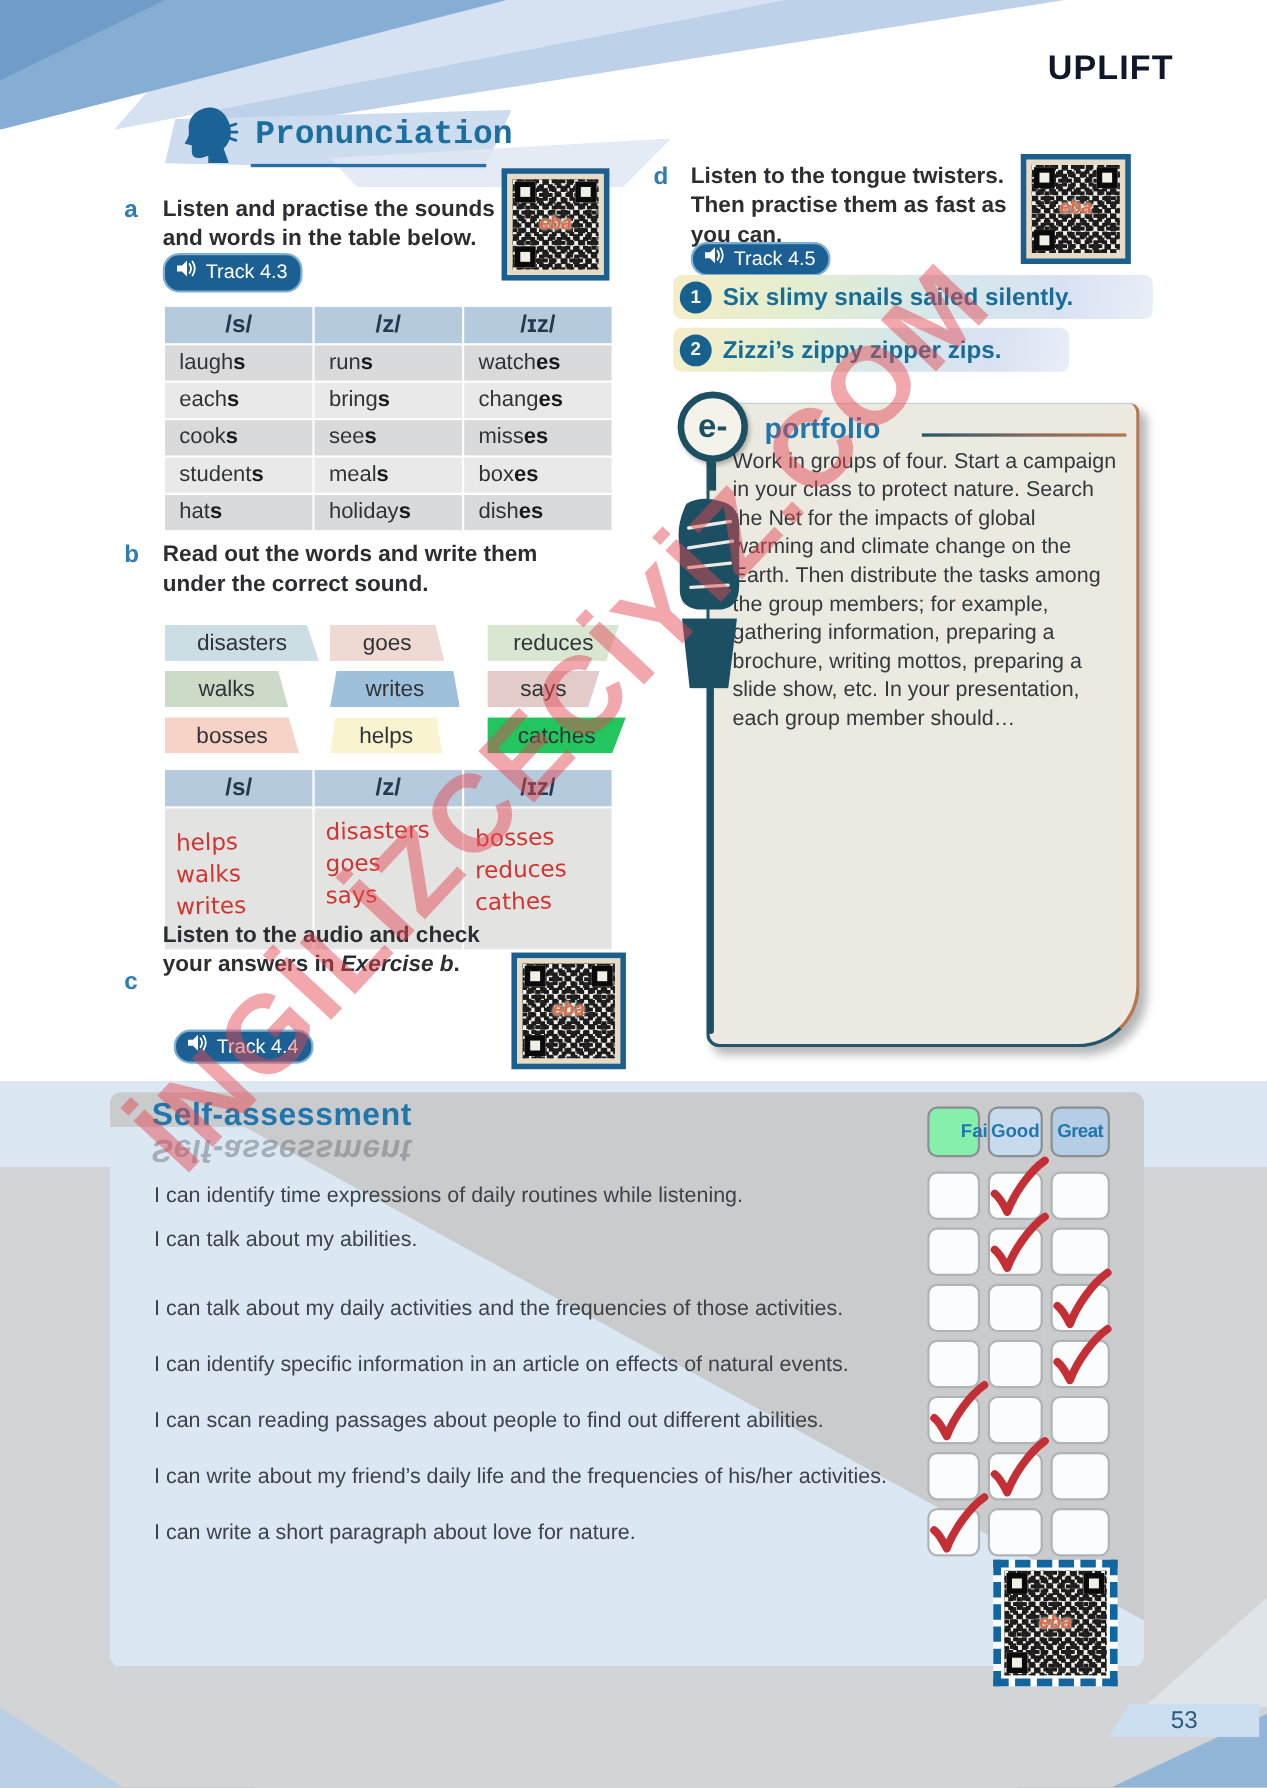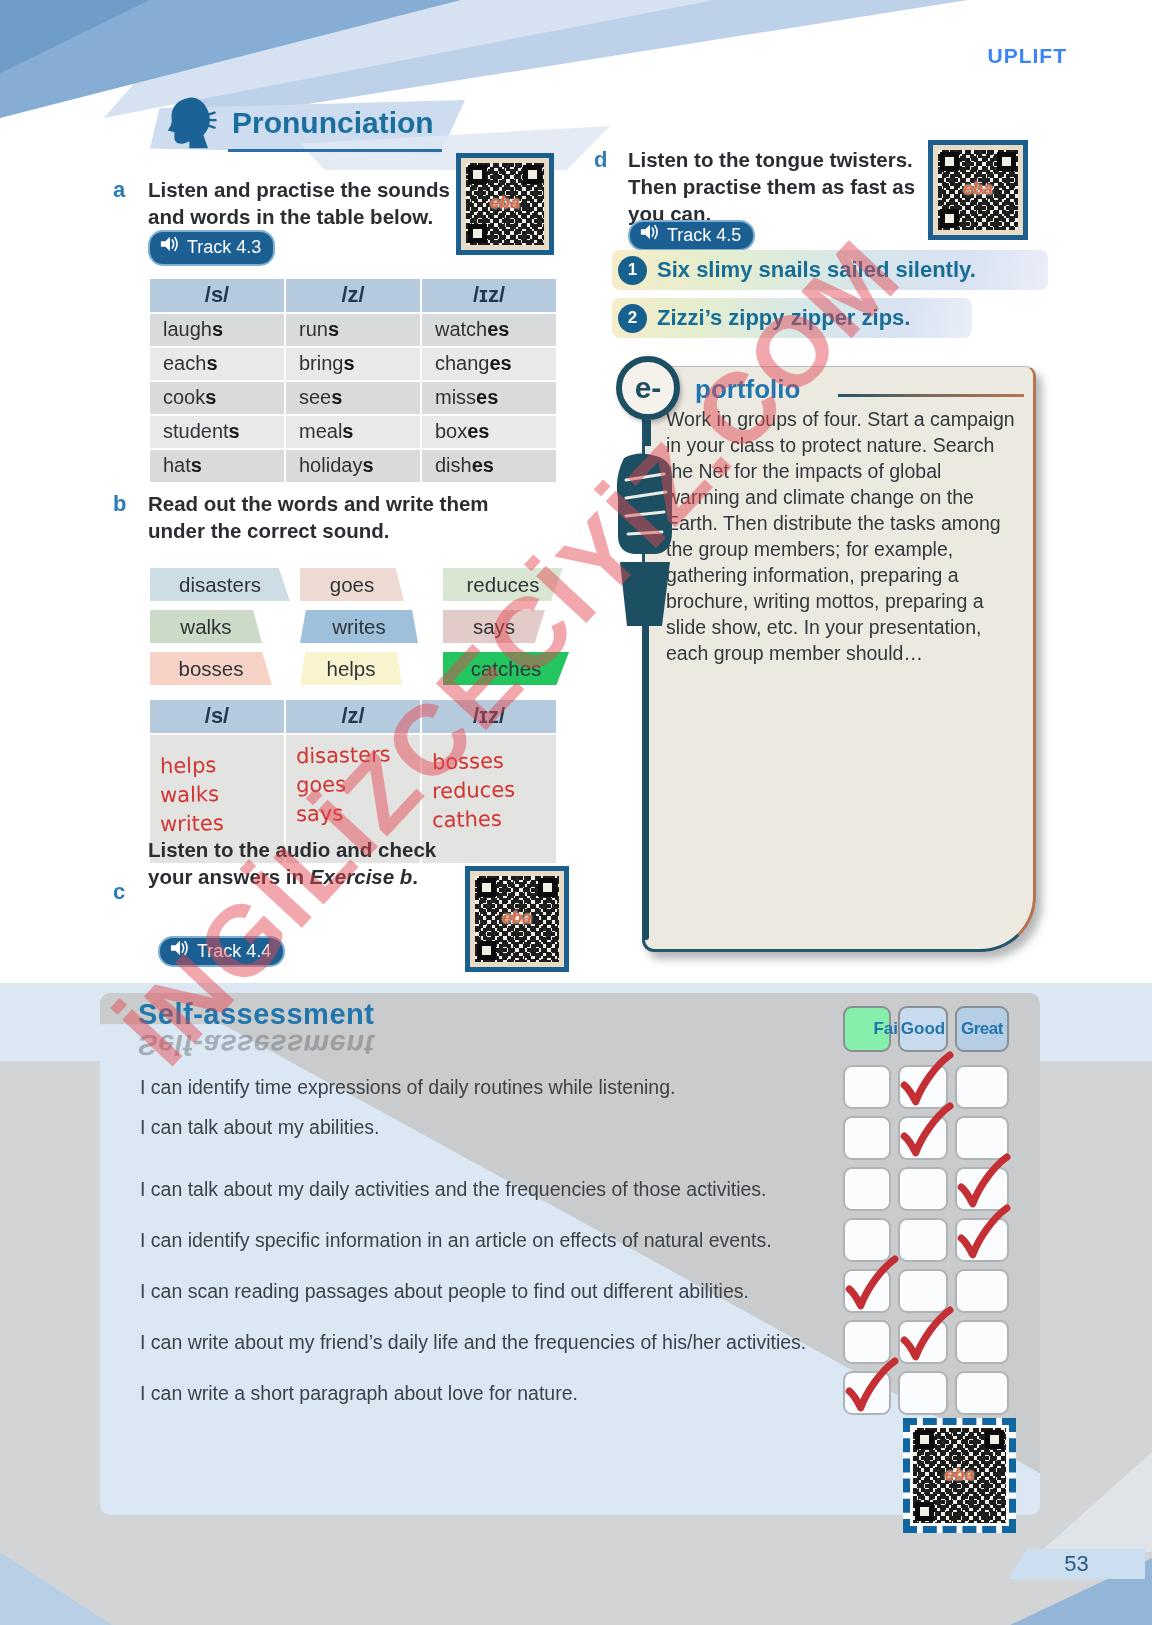--- a/index.html
+++ b/index.html
@@ -7,33 +7,33 @@
   #page{position:relative;width:1152px;height:1625px;background:#ffffff;overflow:hidden;
         font-family:"Liberation Sans",sans-serif;margin:0 auto;}
   .abs{position:absolute;}
 
   
   .deco{position:absolute;left:0;top:0;width:1152px;height:118px;pointer-events:none;}
   .tri2{position:absolute;inset:0;background:#bdd1e8;clip-path:polygon(7% 0,84% 0,19% 100%);}
   .tri3{position:absolute;inset:0;background:#d6e2f1;clip-path:polygon(18% 0,62% 0,9% 100%);}
   .tri1{position:absolute;inset:0;background:#86add4;clip-path:polygon(0 0,40% 0,0 100%);}
   .tri0{position:absolute;inset:0;background:#6f9cc8;clip-path:polygon(0 0,13% 0,0 62%);}
-  .brand{position:absolute;right:85px;top:44px;font-size:21px;font-weight:bold;color:#3b82f6;letter-spacing:1px;}
+  .brand{position:absolute;right:85px;top:44px;font-size:31px;font-weight:bold;color:#0f172a;letter-spacing:1px;}
 
   
   .watermark{position:absolute;left:512px;top:652px;transform:translate(-50%,-50%) rotate(-47deg);
     font-size:100px;font-weight:bold;letter-spacing:4px;color:rgba(228,72,82,.48);
     white-space:nowrap;z-index:50;pointer-events:none;}
 
   
   .pron-bg1{left:150px;top:100px;width:315px;height:55px;background:#cddcee;
     clip-path:polygon(3% 15%,100% 0,92% 100%,0 88%);}
   .pron-bg2{left:300px;top:126px;width:310px;height:44px;background:#dfe8f3;opacity:.85;
     clip-path:polygon(0 40%,100% 0,86% 100%,8% 100%);}
-  .pron-title{left:232px;top:106px;font-size:30px;font-weight:bold;color:#1a6f9e;}
+  .pron-title{left:232px;top:106px;font-size:30px;font-weight:bold;color:#1a6f9e;font-family:Liberation Mono, monospace;}
   .pron-line{left:228px;top:149px;width:214px;height:3px;background:#2b6da4;}
   .head-icon{left:166px;top:94px;width:56px;height:56px;}
 
   
   .exletter{font-size:22px;font-weight:bold;color:#2e7cb5;}
   .exhead{font-size:20.5px;font-weight:bold;color:#2a2d31;line-height:27px;}
   .track{display:inline-flex;align-items:center;gap:7px;background:#1c5f92;color:#fff;
     border:2px solid #7fb0d2;border-radius:15px;padding:2px 12px 3px 10px;
     font-size:18px;font-weight:normal;vertical-align:middle;white-space:nowrap;}
 

